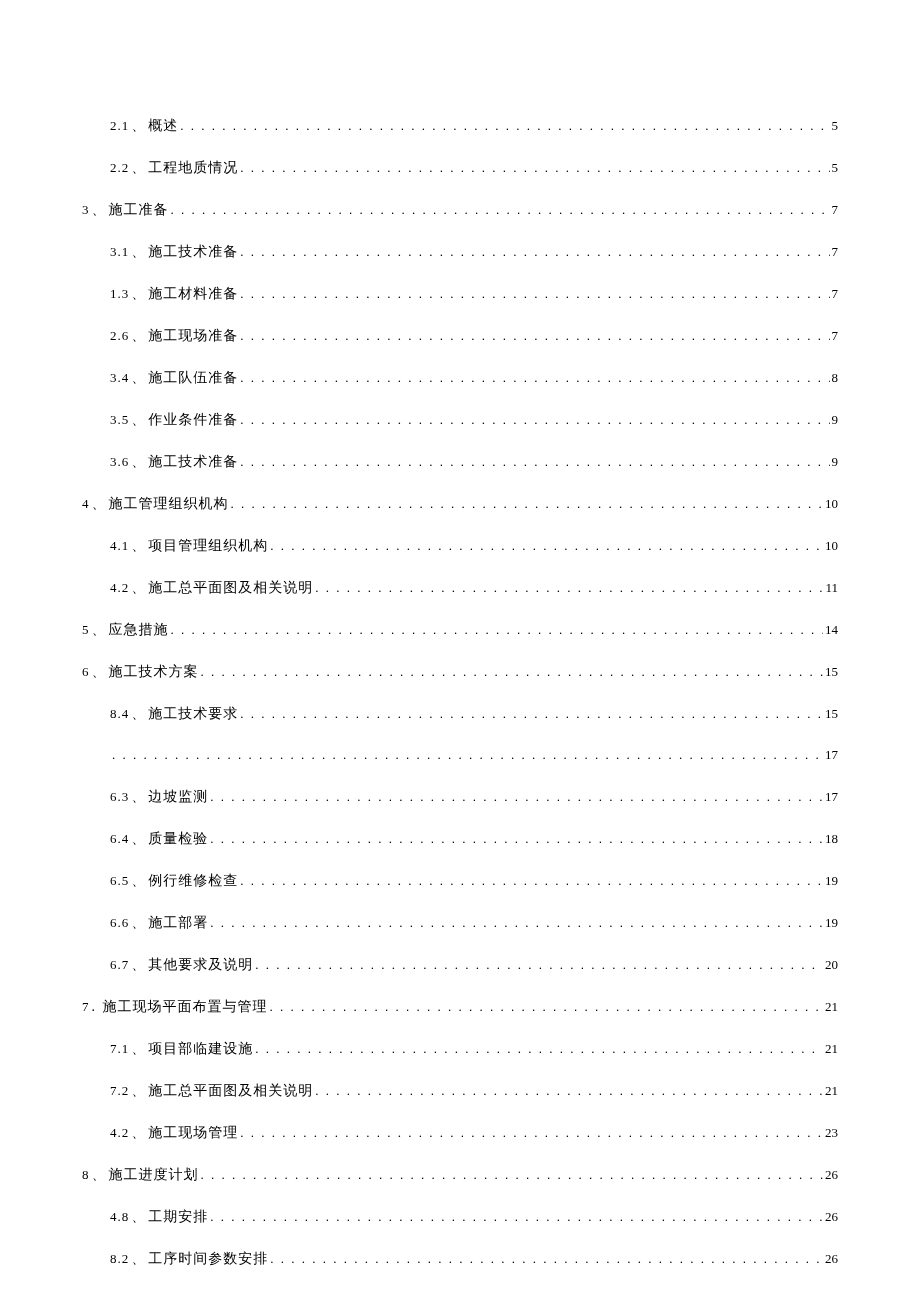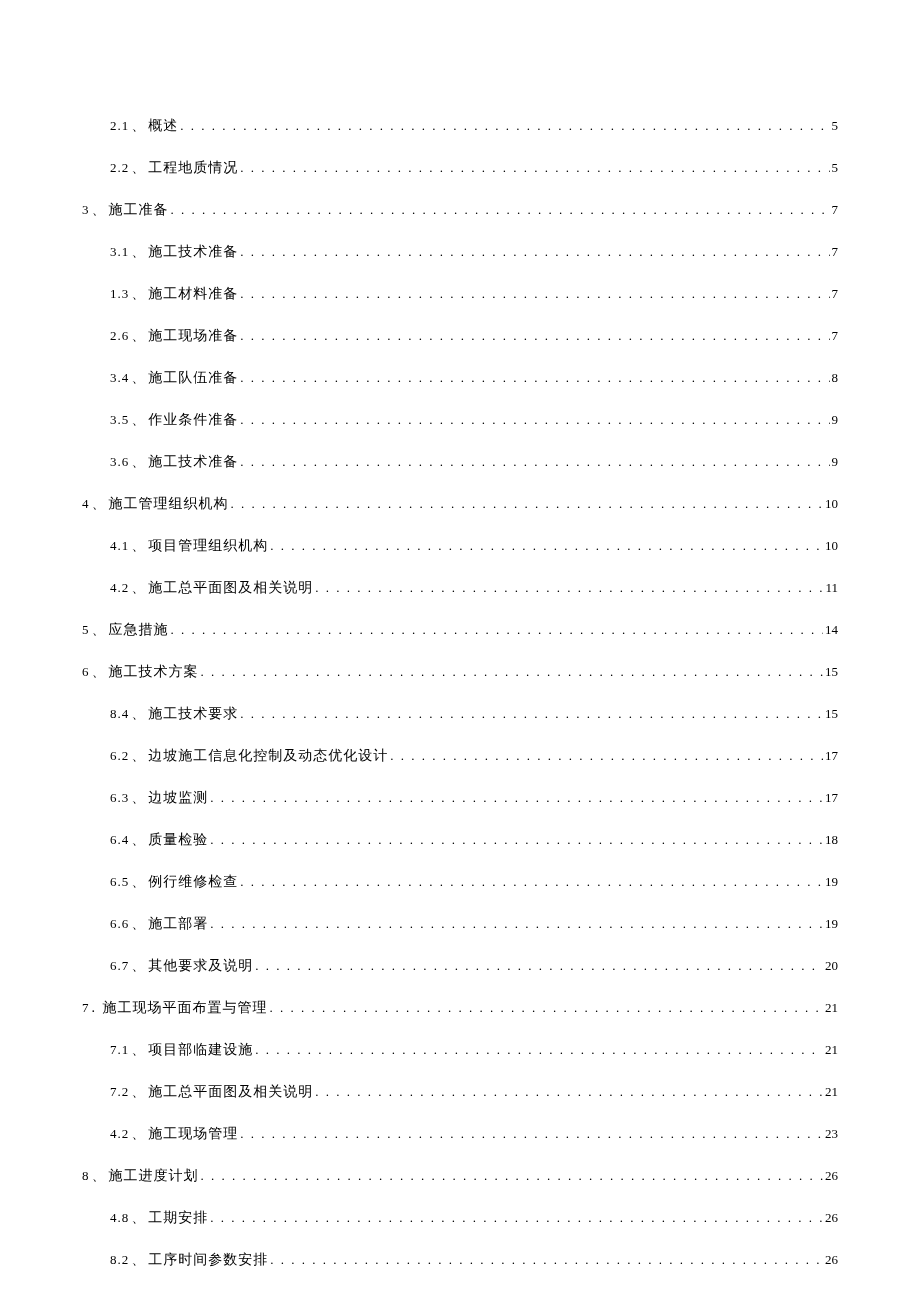--- a/index.html
+++ b/index.html
@@ -129,21 +129,20 @@
       <span class="toc-label"><span class="num">6</span><span class="sep">、</span><span>施工技术方案</span></span>
       <span class="toc-dots">. . . . . . . . . . . . . . . . . . . . . . . . . . . . . . . . . . . . . . . . . . . . . . . . . . . . . . . . . . . . . . . . . . . . . . . . . . . . . . . . . . . . . . . . . . . . . . . . . . . . . . . . . . . . . . . . . . . . . . . . . . . . . . . . . . . .</span>
       <span class="toc-page num">15</span>
     </div>
     <div class="toc-row level-2">
       <span class="toc-label"><span class="num">8.4</span><span class="sep">、</span><span>施工技术要求</span></span>
       <span class="toc-dots">. . . . . . . . . . . . . . . . . . . . . . . . . . . . . . . . . . . . . . . . . . . . . . . . . . . . . . . . . . . . . . . . . . . . . . . . . . . . . . . . . . . . . . . . . . . . . . . . . . . . . . . . . . . . . . . . . . . . . . . . . . . . . . . . . . . .</span>
       <span class="toc-page num">15</span>
     </div>
     <div class="toc-row level-2">
-      <span class="toc-label"><span class="num">6.2</span><span class="sep">、</span><span>边坡施工信息化控制及动态优化设计</span></span>
       <span class="toc-dots">. . . . . . . . . . . . . . . . . . . . . . . . . . . . . . . . . . . . . . . . . . . . . . . . . . . . . . . . . . . . . . . . . . . . . . . . . . . . . . . . . . . . . . . . . . . . . . . . . . . . . . . . . . . . . . . . . . . . . . . . . . . . . . . . . . . .</span>
       <span class="toc-page num">17</span>
     </div>
     <div class="toc-row level-2">
       <span class="toc-label"><span class="num">6.3</span><span class="sep">、</span><span>边坡监测</span></span>
       <span class="toc-dots">. . . . . . . . . . . . . . . . . . . . . . . . . . . . . . . . . . . . . . . . . . . . . . . . . . . . . . . . . . . . . . . . . . . . . . . . . . . . . . . . . . . . . . . . . . . . . . . . . . . . . . . . . . . . . . . . . . . . . . . . . . . . . . . . . . . .</span>
       <span class="toc-page num">17</span>
     </div>
     <div class="toc-row level-2">
       <span class="toc-label"><span class="num">6.4</span><span class="sep">、</span><span>质量检验</span></span>

